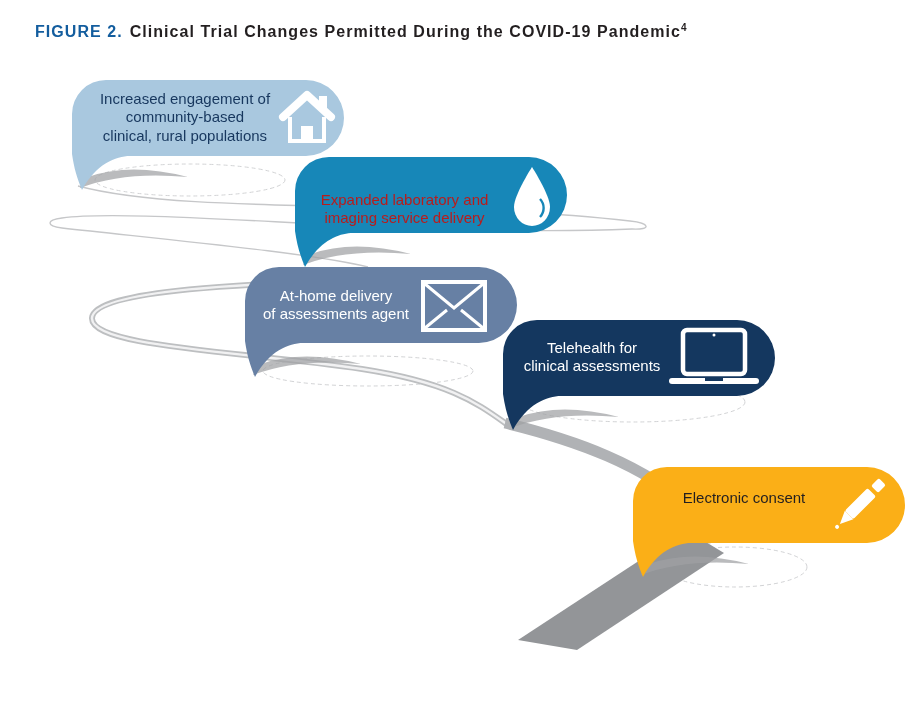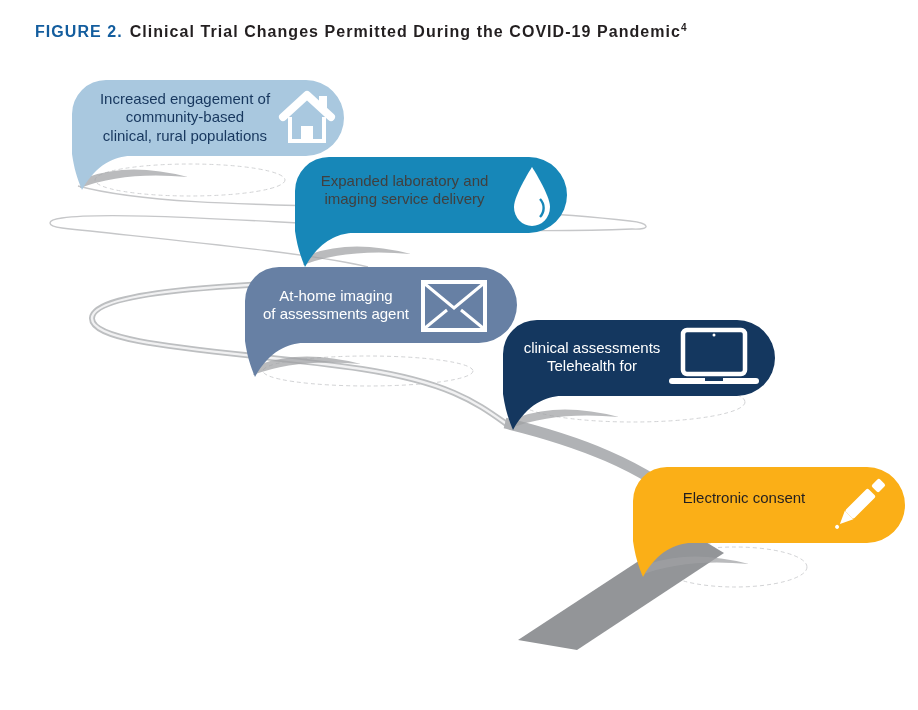--- a/index.html
+++ b/index.html
@@ -64,50 +64,50 @@
   <svg class="bubble" style="left:245px;top:267px;z-index:11" viewBox="0 0 280 130">
     <path class="tail-shadow" d="M8,108 Q52,91 116,97 Q58,82 16,97 Q10,102 8,108 Z"></path>
     <path d="M34,0 H234 A38,38 0 0 1 234,76 H58 C44,76 24,84 10,110 C5,98 2,88 0,74 V34 A34,34 0 0 1 34,0 Z" fill="#6780a4"></path>
     <g transform="translate(176,13)">
       <rect x="2" y="2" width="62" height="48" fill="none" stroke="#ffffff" stroke-width="4"></rect>
       <path d="M4,4 L33,28 L62,4" fill="none" stroke="#ffffff" stroke-width="3"></path>
       <path d="M4,48 L26,30 M62,48 L40,30" fill="none" stroke="#ffffff" stroke-width="3"></path>
     </g>
   </svg>
   <div class="btext" style="left:250px;top:287px;width:172px;color:#ffffff">
-    <span>At-home imaging</span>
+    <span>At-home delivery</span>
     <span>of assessments agent</span>
   </div>
 
   <svg class="bubble" style="left:295px;top:157px;z-index:12" viewBox="0 0 280 130">
     <path class="tail-shadow" d="M8,108 Q52,91 116,97 Q58,82 16,97 Q10,102 8,108 Z"></path>
     <path d="M34,0 H234 A38,38 0 0 1 234,76 H58 C44,76 24,84 10,110 C5,98 2,88 0,74 V34 A34,34 0 0 1 34,0 Z" fill="#1787b8"></path>
     <g transform="translate(212,8)">
       <path d="M25,2 C25,2 7,30 7,42 A18,19 0 0 0 43,42 C43,30 25,2 25,2 Z" fill="#ffffff"></path>
       <path d="M33,34 A13,13 0 0 1 33,52" fill="none" stroke-width="2.4" stroke="#1787b8"></path>
     </g>
   </svg>
-  <div class="btext" style="left:307px;top:172px;width:195px;color:#404040">
+  <div class="btext" style="left:307px;top:191px;width:195px;color:#b91c1c">
     <span>Expanded laboratory and</span>
     <span>imaging service delivery</span>
   </div>
 
   <svg class="bubble" style="left:503px;top:320px;z-index:13" viewBox="0 0 280 130">
     <path class="tail-shadow" d="M8,108 Q52,91 116,97 Q58,82 16,97 Q10,102 8,108 Z"></path>
     <path d="M34,0 H234 A38,38 0 0 1 234,76 H58 C44,76 24,84 10,110 C5,98 2,88 0,74 V34 A34,34 0 0 1 34,0 Z" fill="#14375f"></path>
     <g transform="translate(166,10)">
       <rect x="14" y="0" width="62" height="44" rx="4" fill="none" stroke="#ffffff" stroke-width="4.5"></rect>
       <circle cx="45" cy="5" r="1.5" fill="#ffffff"></circle>
       <rect x="0" y="48" width="90" height="6" rx="3" fill="#ffffff"></rect>
       <rect x="36" y="48" width="18" height="3" fill="#14375f"></rect>
     </g>
   </svg>
   <div class="btext" style="left:512px;top:339px;width:160px;color:#ffffff">
+    <span>Telehealth for</span>
     <span>clinical assessments</span>
-    <span>Telehealth for</span>
   </div>
 
   <svg class="bubble" style="left:633px;top:467px;z-index:14" viewBox="0 0 280 130">
     <path class="tail-shadow" d="M8,108 Q52,91 116,97 Q58,82 16,97 Q10,102 8,108 Z"></path>
     <path d="M34,0 H234 A38,38 0 0 1 234,76 H58 C44,76 24,84 10,110 C5,98 2,88 0,74 V34 A34,34 0 0 1 34,0 Z" fill="#fbaf17"></path>
     <g transform="translate(226,38) rotate(45)">
       <rect x="-6" y="-18" width="12" height="32" rx="2" fill="#ffffff"></rect>
       <rect x="-5" y="-33" width="10" height="11" rx="2" fill="#ffffff"></rect>
       <path d="M-6,14 L6,14 L0,27 Z" fill="#ffffff"></path>
       <circle cx="0" cy="31" r="2" fill="#ffffff"></circle>

